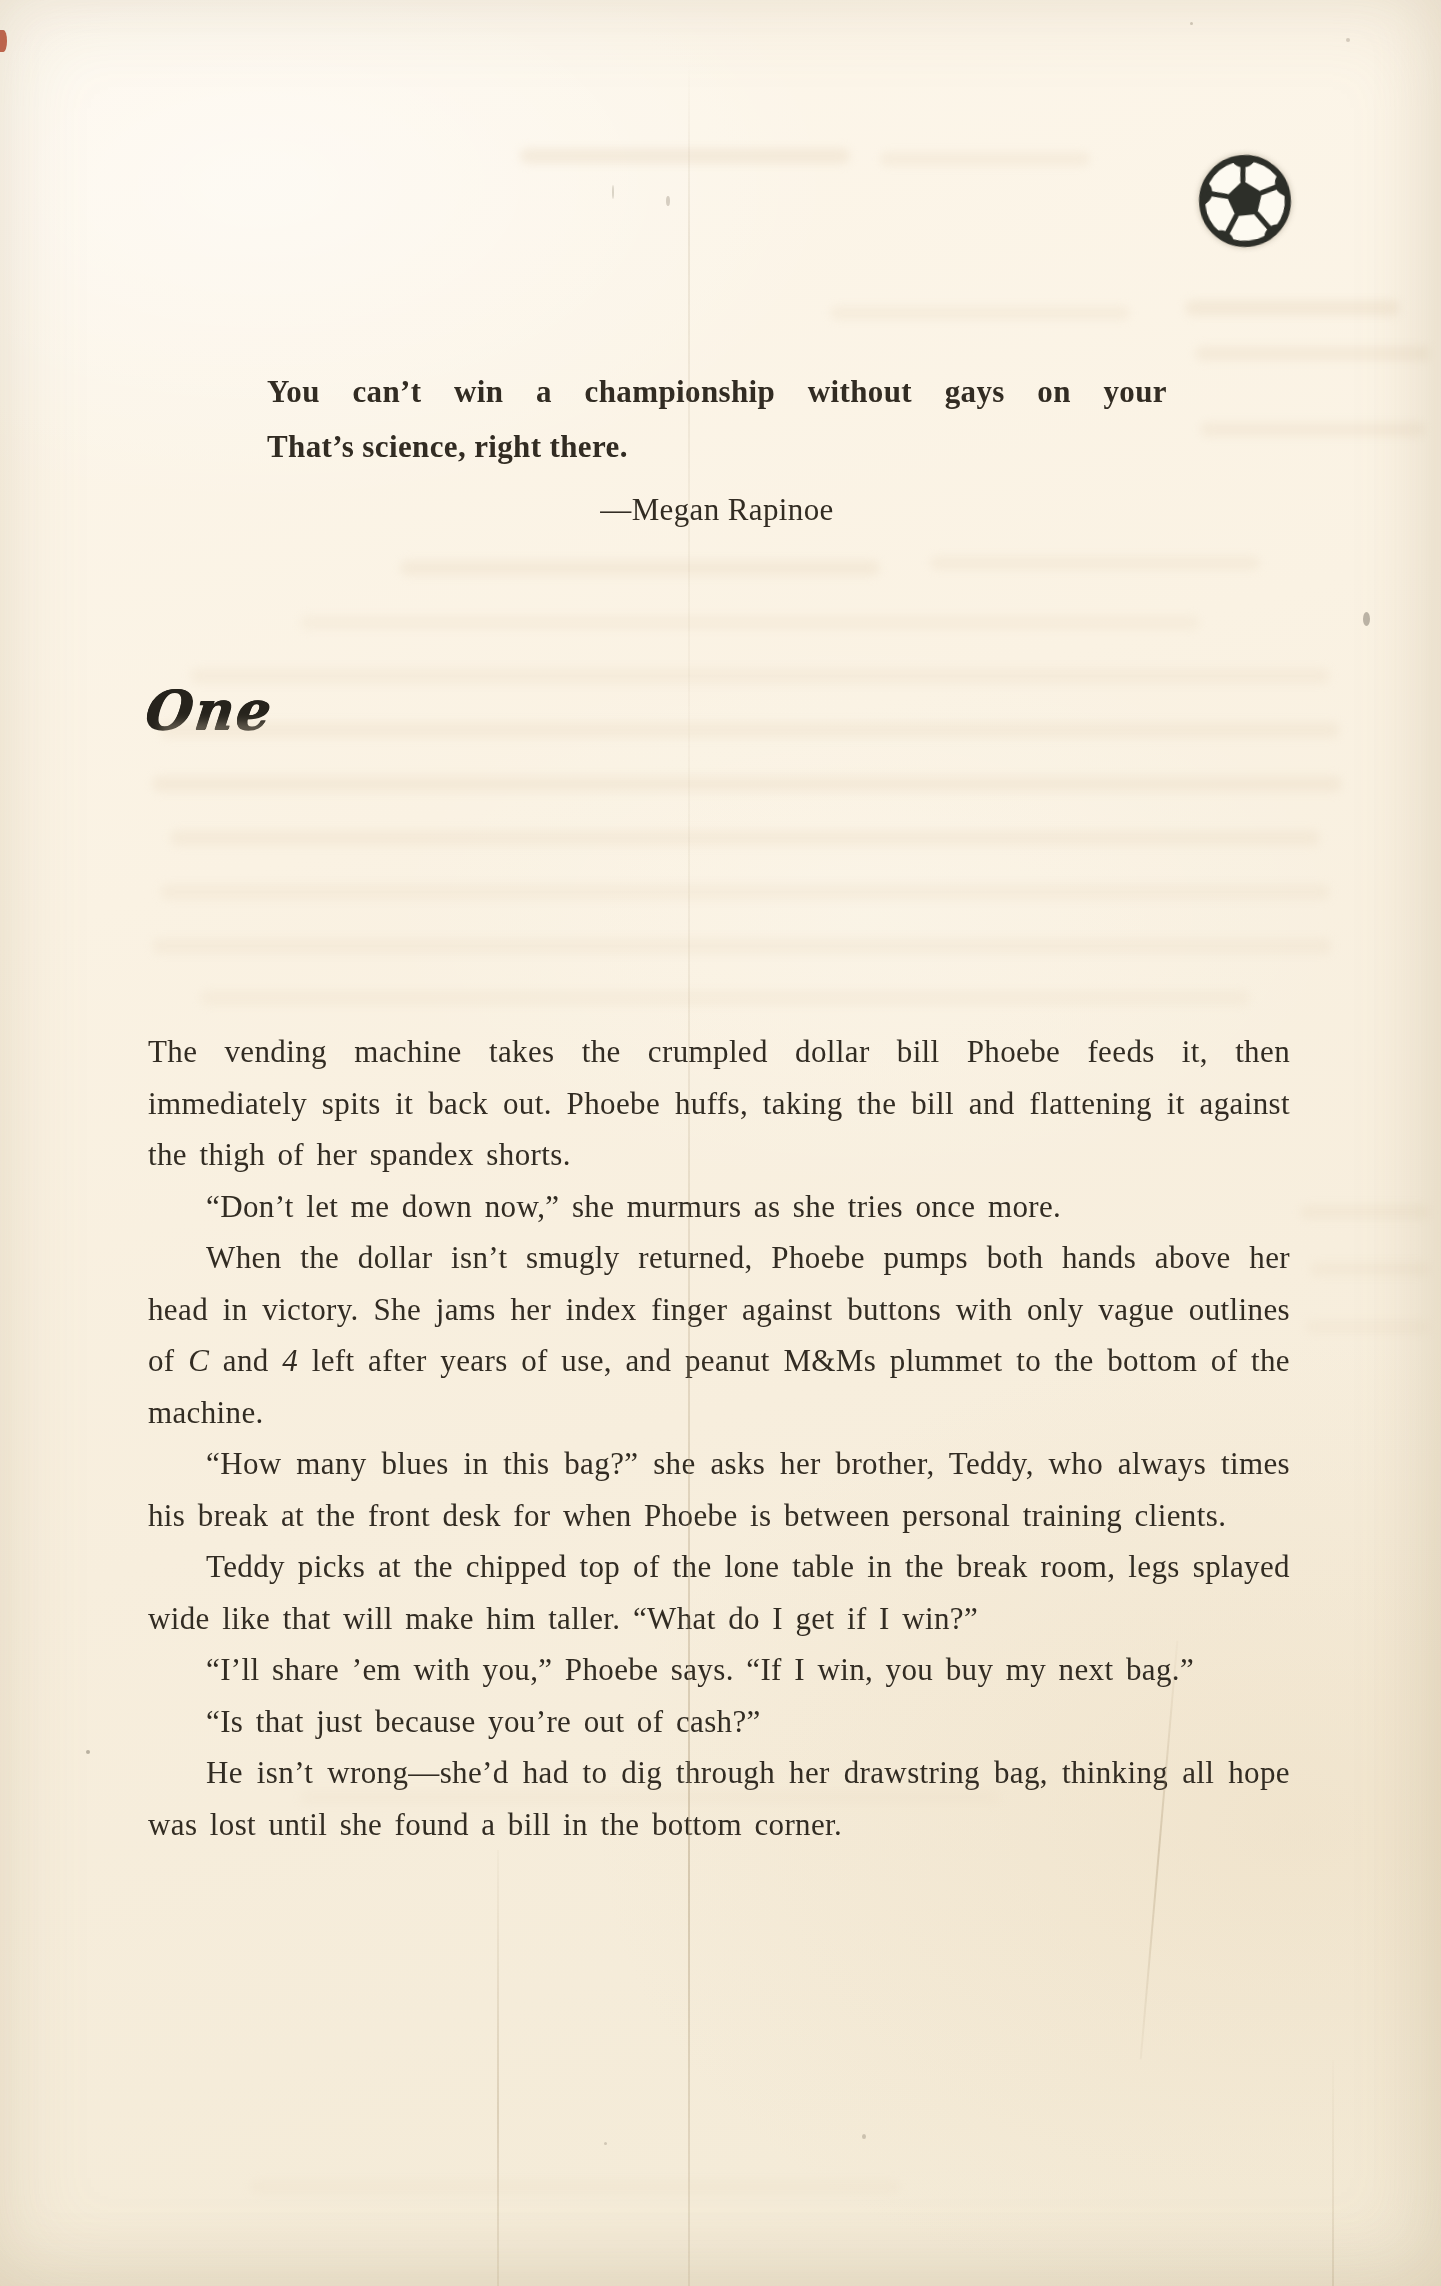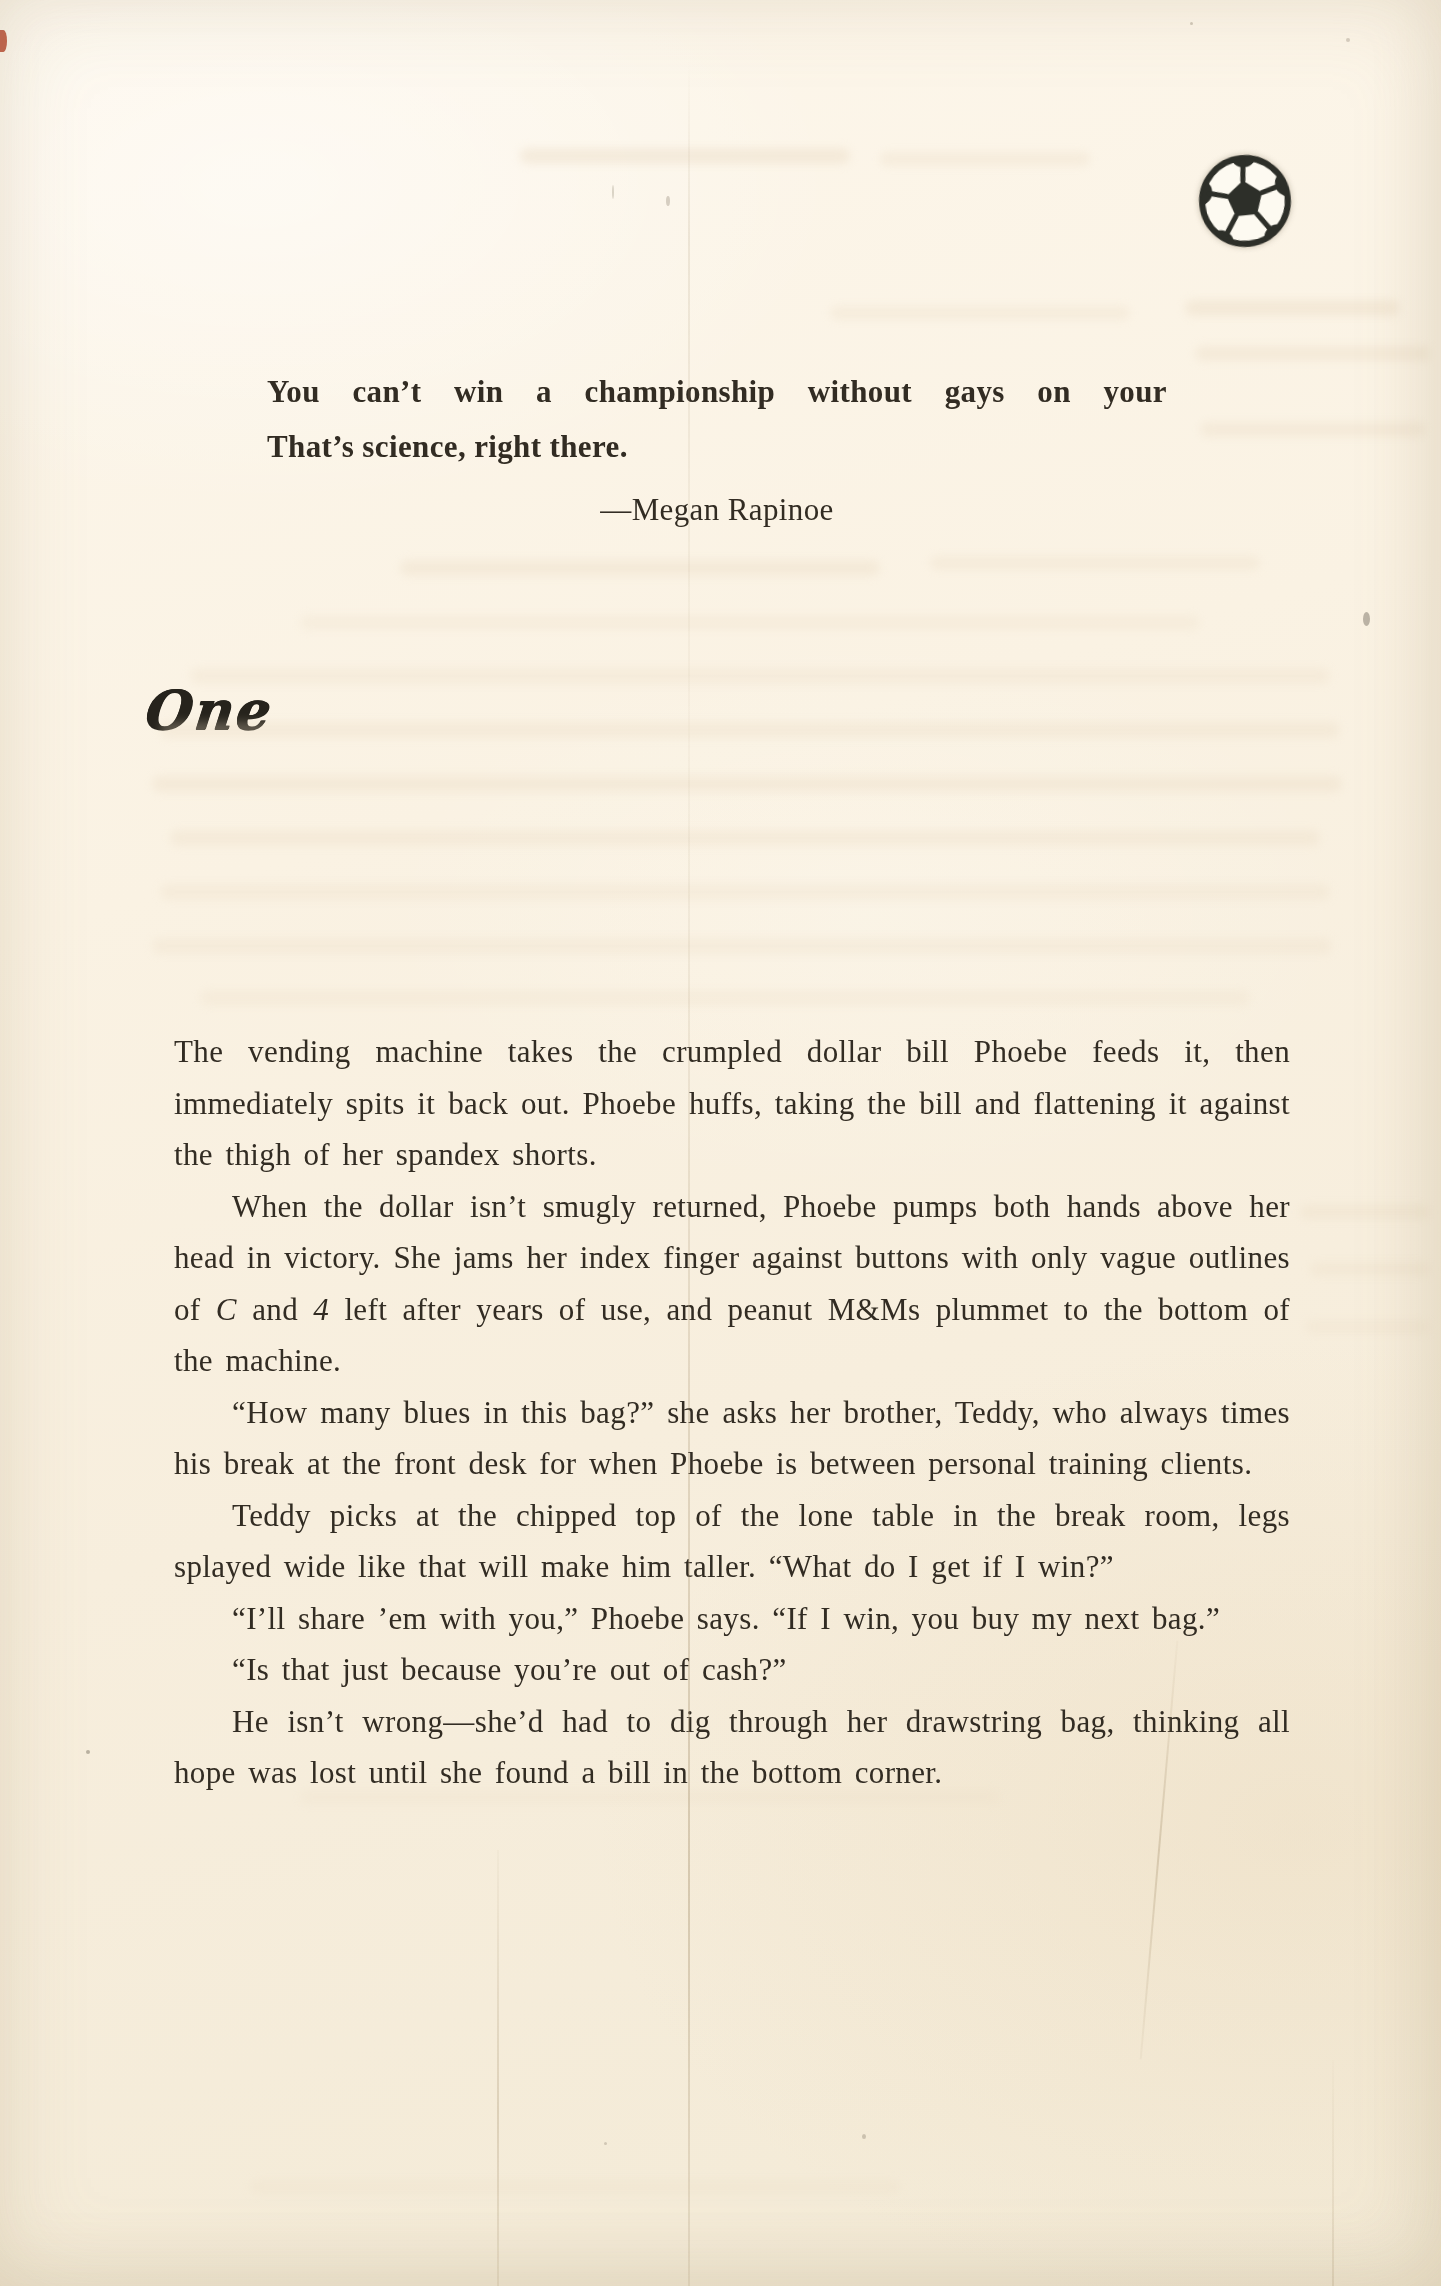--- a/index.html
+++ b/index.html
@@ -71,21 +71,21 @@
   .body-text {
     position: absolute;
     left: 148px; top: 1026px;
     width: 1142px;
     font-size: 31px;
     line-height: 51.5px;
     letter-spacing: 0.012em;
     word-spacing: 0.14em;
     color: #322c23;
   }
-  .body-para { text-align: justify; margin-left: 26px; }
+  .body-para { text-align: justify; }
   .body-para.indent { text-indent: 58px; }
   .ital { font-style: italic; }
 
   
   .smudge {
     position: absolute;
     background: #e9d9c1;
     border-radius: 9px;
     filter: blur(5px);
     pointer-events: none;
@@ -144,20 +144,21 @@
         <div class="epigraph-line justified">You can’t win a championship without gays on your</div>
         <div class="epigraph-line">That’s science, right there.</div>
       </div>
     <div class="epigraph-attribution">—Megan Rapinoe</div>
   </div>
 
   <div class="chapter-heading">One</div>
 
   <div class="body-text">
       <p class="body-para"><span>The vending machine takes the crumpled dollar bill Phoebe feeds it, then immediately spits it back out. Phoebe huffs, taking the bill and flattening it against the thigh of her spandex shorts.</span></p>
+      <p class="body-para indent"><span>“Don’t let me down now,” she murmurs as she tries once more.</span></p>
       <p class="body-para indent"><span>When the dollar isn’t smugly returned, Phoebe pumps both hands above her head in victory. She jams her index finger against buttons with only vague outlines of </span><span class="ital">C</span><span> and </span><span class="ital">4</span><span> left after years of use, and peanut M&amp;Ms plummet to the bottom of the machine.</span></p>
       <p class="body-para indent"><span>“How many blues in this bag?” she asks her brother, Teddy, who always times his break at the front desk for when Phoebe is between personal training clients.</span></p>
       <p class="body-para indent"><span>Teddy picks at the chipped top of the lone table in the break room, legs splayed wide like that will make him taller. “What do I get if I win?”</span></p>
       <p class="body-para indent"><span>“I’ll share ’em with you,” Phoebe says. “If I win, you buy my next bag.”</span></p>
       <p class="body-para indent"><span>“Is that just because you’re out of cash?”</span></p>
       <p class="body-para indent"><span>He isn’t wrong—she’d had to dig through her drawstring bag, thinking all hope was lost until she found a bill in the bottom corner.</span></p>
     </div>
 
 <div class="smudge" style="left: 520px; top: 148px; width: 330px; height: 16px; opacity: 0.4;"></div>
     <div class="smudge" style="left: 880px; top: 152px; width: 210px; height: 14px; opacity: 0.3;"></div>

